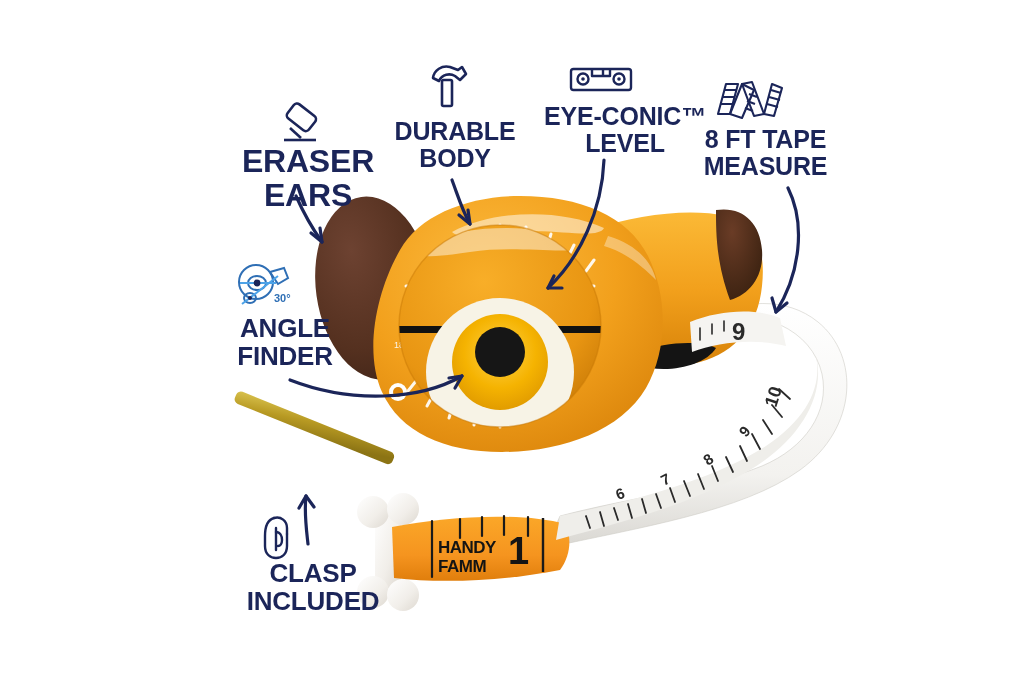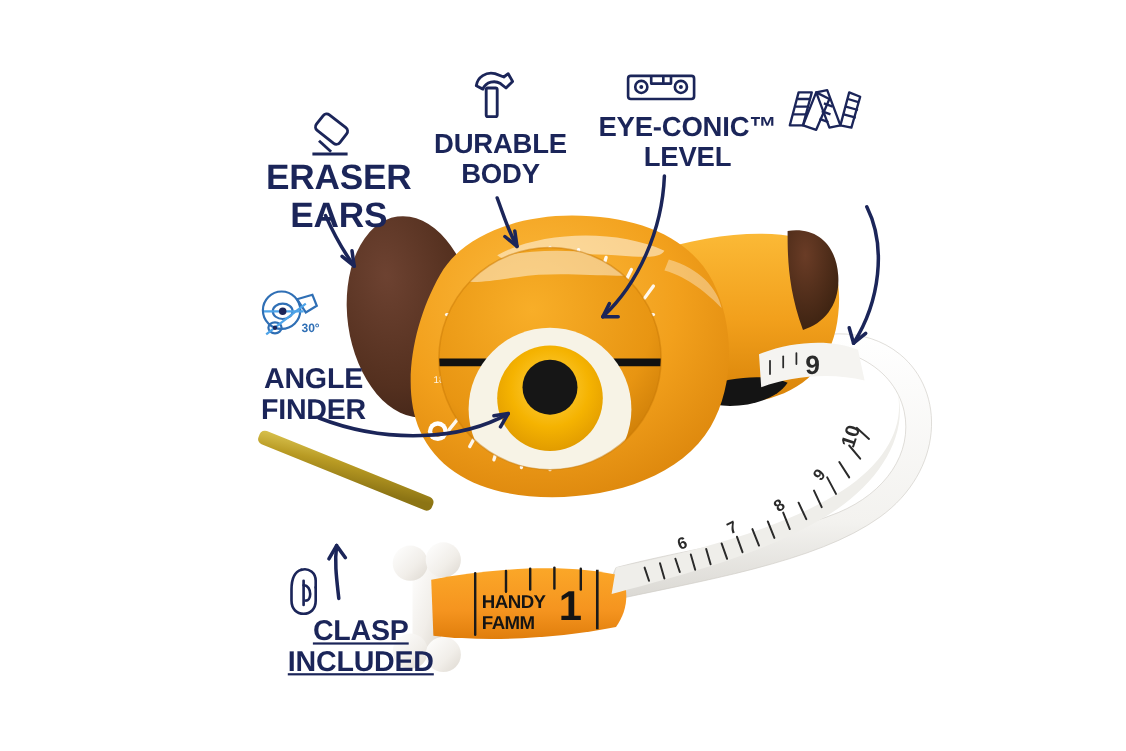--- a/index.html
+++ b/index.html
@@ -21,25 +21,25 @@
     position: absolute;
     color: #1b2559;
     font-weight: 700;
     text-align: center;
     line-height: 1.06;
     letter-spacing: -0.2px;
     white-space: pre-line;
     text-transform: uppercase;
   }
   .callout.c-eraser   { left: 218px; top: 145px; width: 180px; font-size: 32px; }
-  .callout.c-angle    { left: 190px; top: 315px; width: 190px; font-size: 26px; margin-top: 16px; }
+  .callout.c-angle    { left: 190px; top: 315px; width: 190px; font-size: 26px; }
   .callout.c-durable  { left: 380px; top: 118px; width: 150px; font-size: 25px; }
   .callout.c-level    { left: 520px; top: 103px; width: 210px; font-size: 25px; }
   .callout.c-tape     { left: 683px; top: 126px; width: 165px; font-size: 25px; }
-  .callout.c-clasp    { left: 223px; top: 560px; width: 210px; font-size: 26px; text-decoration: underline; }
+  .callout.c-clasp    { left: 208px; top: 560px; width: 210px; font-size: 26px; }
 
   .icon-wrap { position: absolute; text-align: right; }
   .icon-wrap svg { display: block; overflow: visible; }
 
   .arrow-layer, .art-layer {
     position: absolute;
     left: 0; top: 0;
     width: 1024px; height: 683px;
     pointer-events: none;
   }
@@ -341,16 +341,18 @@
   </div>
 
   <div class="callout c-eraser">ERASER
 EARS</div>
   <div class="callout c-angle">ANGLE
 FINDER</div>
   <div class="callout c-durable">DURABLE
 BODY</div>
   <div class="callout c-level">EYE-CONIC™
 LEVEL</div>
+  <div class="callout c-tape">8 FT TAPE
+MEASURE</div>
   <div class="callout c-clasp">CLASP
 INCLUDED</div>
 
 </div>
 
 </body></html>

